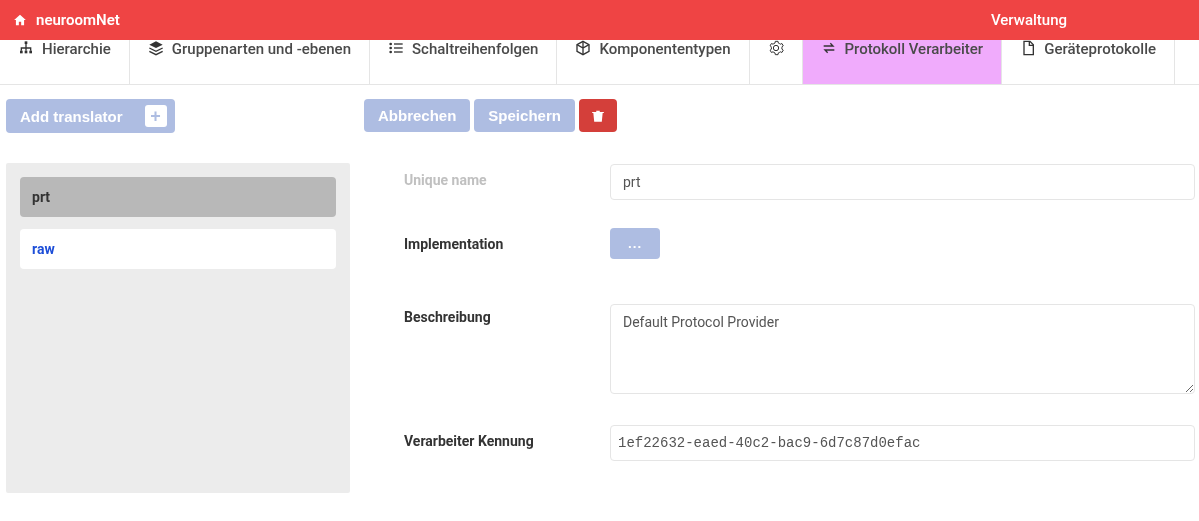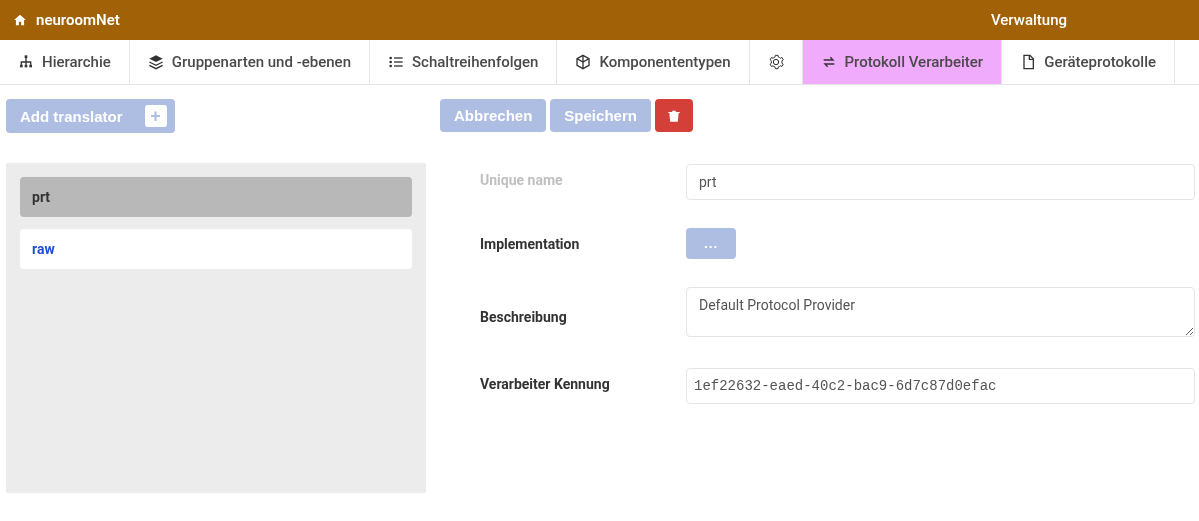--- a/index.html
+++ b/index.html
@@ -5,21 +5,21 @@
   * { box-sizing: border-box; margin: 0; padding: 0; }
   body {
     font-family: -apple-system, BlinkMacSystemFont, "Segoe UI", Roboto, "Helvetica Neue", Arial, sans-serif;
     font-size: 14px;
     color: #3a3a3a;
     background: #fff;
   }
 
   
   .topbar {
-    background: #a16207;
+    background: #ef4444;
     color: #fff;
     height: 40px;
     display: flex;
     align-items: center;
     padding: 0 12px;
   }
   .topbar-left {
     display: flex;
     align-items: center;
     gap: 8px;
@@ -36,21 +36,20 @@
   
   .tabnav {
     display: flex;
     border-bottom: 1px solid #e5e5e5;
     background: #fff;
     height: 45px;
     overflow: hidden;
   }
   .tabnav-item {
     display: flex;
-    align-items: center;
     gap: 8px;
     padding: 0 18px;
     border-right: 1px solid #e5e5e5;
     color: #4a4a4a;
     font-size: 15px;
     font-weight: 500;
     cursor: pointer;
     white-space: nowrap;
   }
   .tabnav-item.active {
@@ -61,21 +60,21 @@
   
   .main {
     display: flex;
     align-items: flex-start;
     padding: 14px 0 0 6px;
     gap: 14px;
   }
 
   
   .left {
-    width: 420px;
+    width: 344px;
     flex-shrink: 0;
   }
   .add-row {
     display: flex;
     margin-bottom: 30px;
   }
   .btn {
     display: inline-flex;
     align-items: center;
     justify-content: center;
@@ -172,21 +171,22 @@
     border: 1px solid #e5e5e5;
     border-radius: 4px;
     padding: 9px 12px;
     font-size: 14px;
     font-family: inherit;
     color: #555;
   }
   .input::placeholder { color: #bbb; }
   textarea.input {
     resize: vertical;
-    height: 50px;
+    height: 90px;
+    margin-top: 17px;
   }
   .btn-ellipsis {
     background: #aebde2;
     color: #fff;
     font-weight: 700;
     border: none;
     border-radius: 4px;
     padding: 8px 18px;
     cursor: pointer;
     letter-spacing: 1px;

